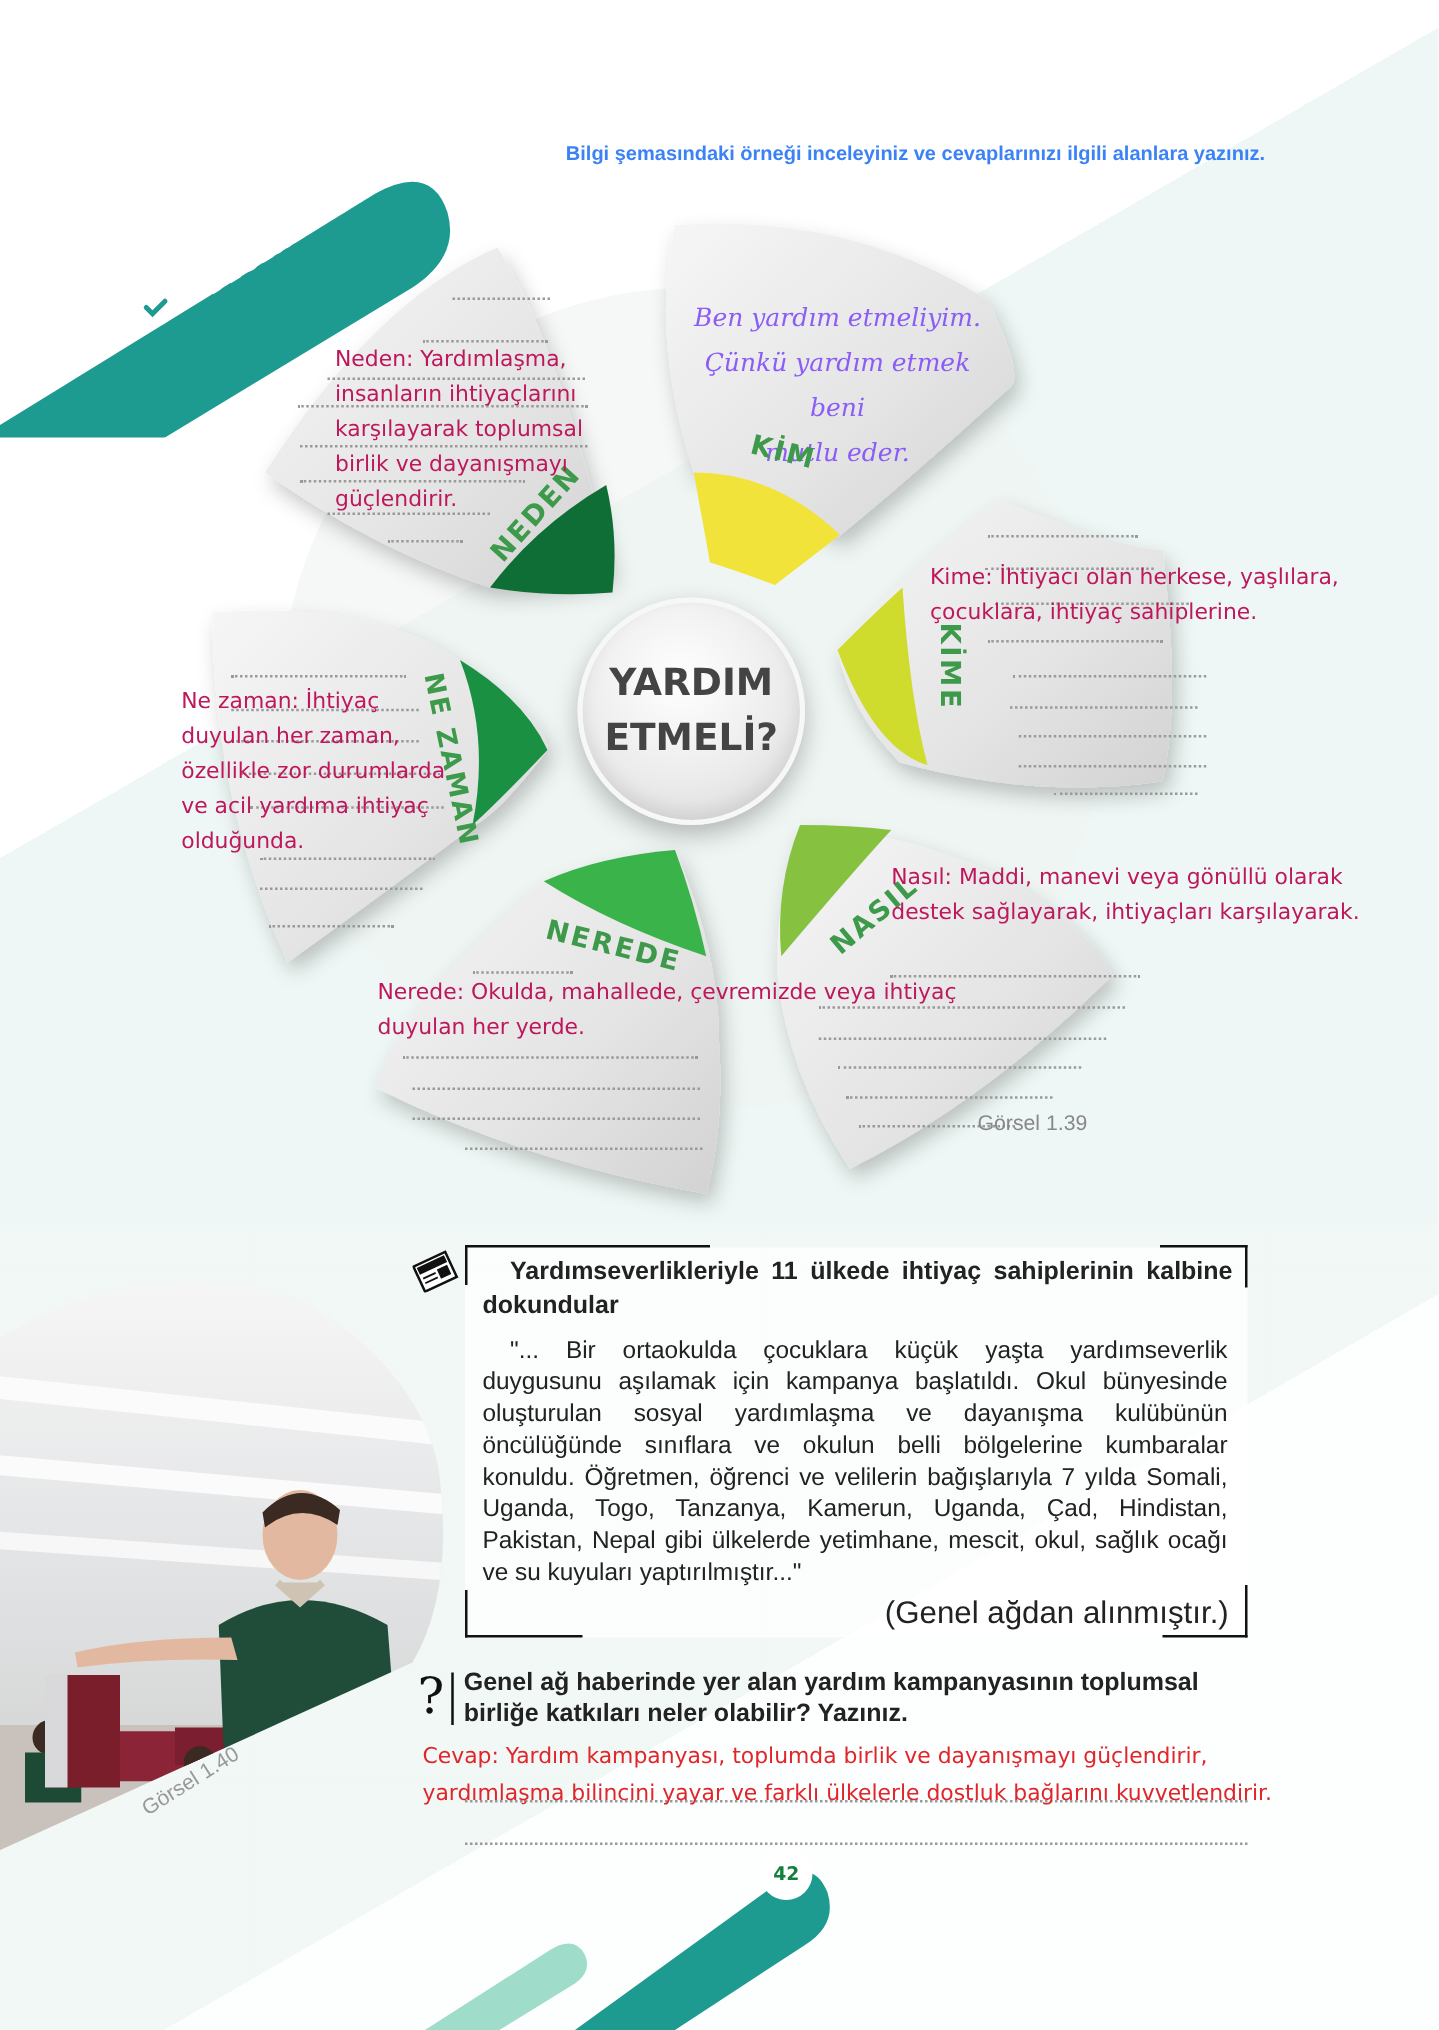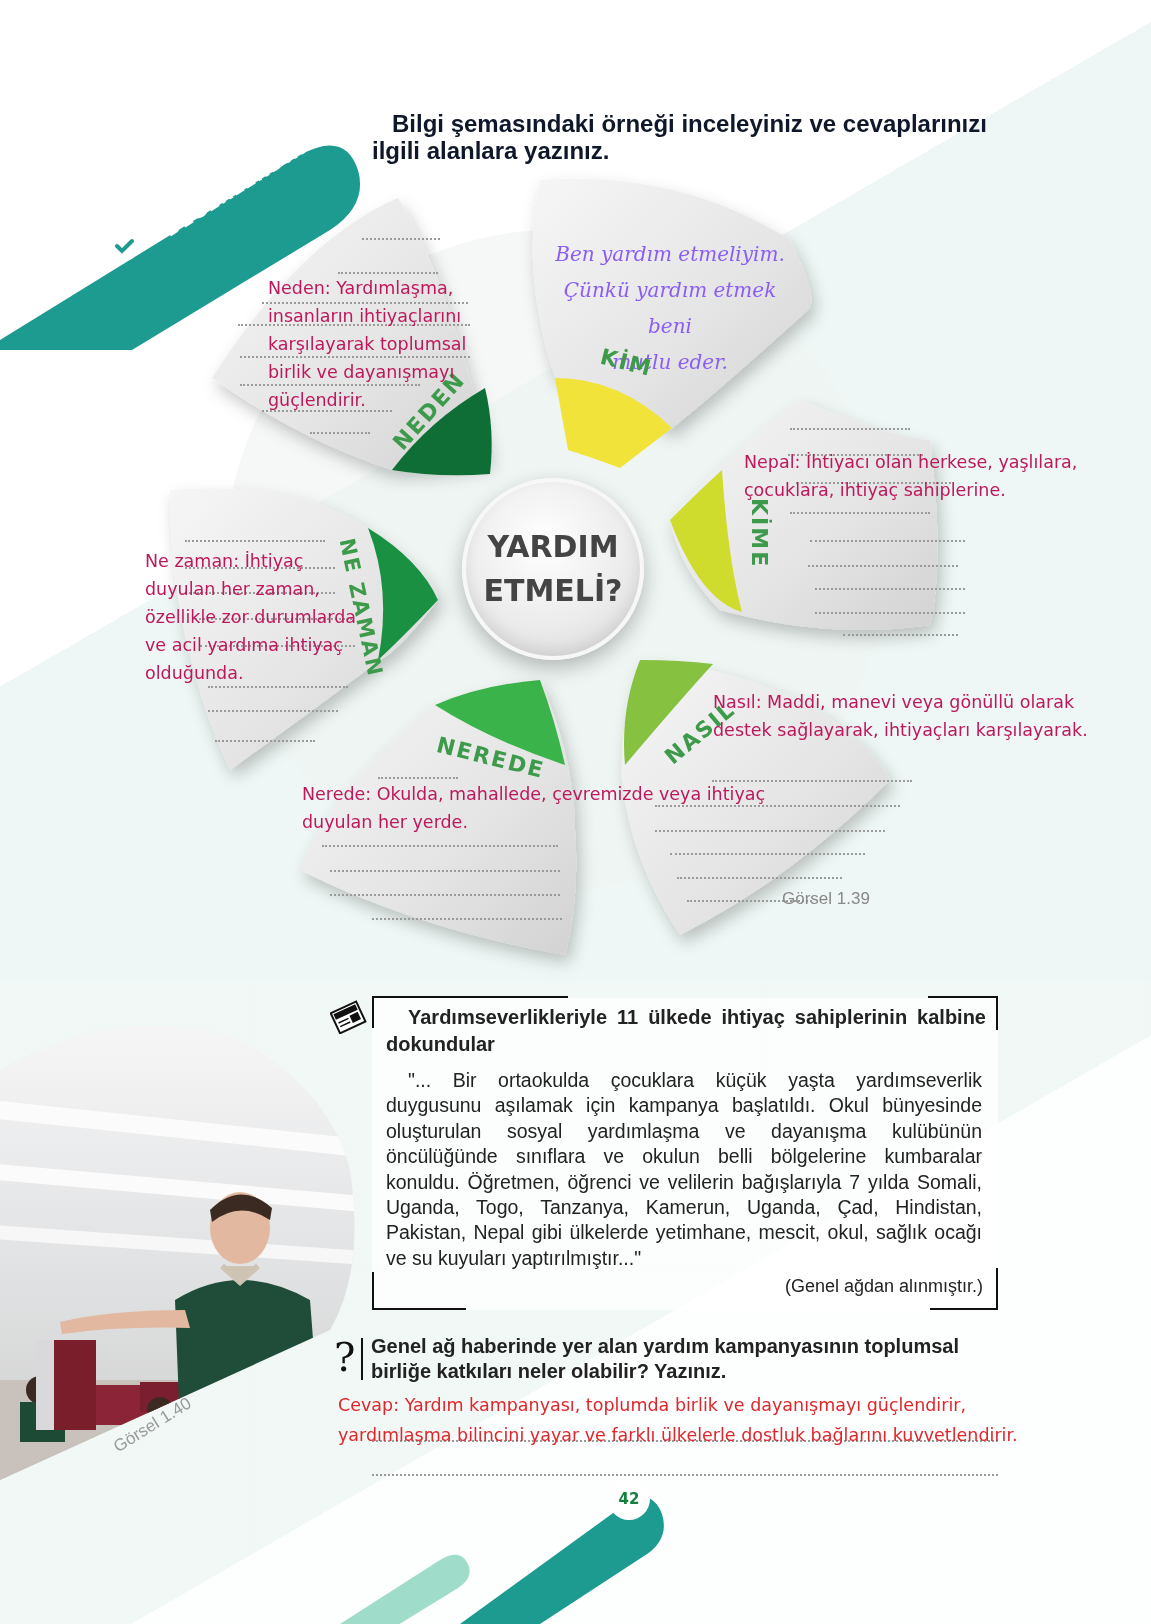--- a/index.html
+++ b/index.html
@@ -24,21 +24,21 @@
     .ribbon-label {
       position: absolute; left: 150px; top: 150px;
       color: #fff; font-family: "DejaVu Sans", sans-serif; font-size: 19px; font-weight: bold;
       letter-spacing: 1px; transform: rotate(-32deg); transform-origin: 0 0;
       left: 160px; top: 222px;
     }
     .ribbon-icon { position: absolute; left: 84px; top: 206px; width: 62px; height: 56px; }
 
     .instruction {
       position: absolute; left: 372px; top: 110px; width: 640px;
-      font-size: 24px; font-weight: bold; line-height: 27px; color: #0f172a;
+      font-size: 16px; font-weight: bold; line-height: 27px; color: #3b82f6; text-align: right;
     }
     .instruction span.indent { display: inline-block; width: 20px; }
     .dotline { position: absolute; height: 0; border-top: 2px dotted #9a9a9a; }
     .petal-label {
       position: absolute; color: #3d9a4a; font-family: "DejaVu Sans", sans-serif;
       font-weight: bold; font-size: 22px; letter-spacing: 2px; white-space: nowrap;
     }
     .answer-red {
       position: absolute; color: #be185d; font-family: "DejaVu Sans", sans-serif;
       font-size: 17.5px; line-height: 28px; white-space: pre-line;
@@ -76,21 +76,21 @@
     .nb-bot-right { position: absolute; left: 930px; top: 1308px; width: 68px; border-top: 2px solid #111; }
 
     .news-title {
       position: absolute; left: 386px; top: 1004px; width: 600px;
       font-size: 20px; font-weight: bold; line-height: 27px; text-align: justify;
     }
     .news-body {
       position: absolute; left: 386px; top: 1068px; width: 596px;
       font-size: 19.5px; line-height: 25.4px; text-align: justify; color: #222;
     }
-    .news-source { position: absolute; right: 168px; top: 1276px; font-size: 18px; color: #222; }
+    .news-source { position: absolute; right: 168px; top: 1276px; font-size: 25px; color: #222; }
     .news-icon { position: absolute; left: 330px; top: 1000px; width: 38px; height: 34px; }
 
     .question-mark {
       position: absolute; left: 334px; top: 1334px; font-family: "DejaVu Serif", serif;
       font-size: 40px; color: #111;
     }
     .question-bar { position: absolute; left: 361px; top: 1338px; height: 42px; border-left: 2px solid #111; }
     .question-text {
       position: absolute; left: 371px; top: 1334px; width: 640px;
       font-size: 20px; font-weight: bold; line-height: 25px;
@@ -225,21 +225,21 @@
 <div class="petal-label" style="left:600px;top:350px;transform:rotate(14deg)">KİM</div>
 
 <div class="petal-label" style="left:388px;top:438px;transform:rotate(-48deg);transform-origin:0 0">NEDEN</div>
 <div class="answer-red" style="left:268px;top:274px">Neden: Yardımlaşma,
 insanların ihtiyaçlarını
 karşılayarak toplumsal
 birlik ve dayanışmayı
 güçlendirir.</div>
 
 <div class="petal-label" style="left:772px;top:498px;transform:rotate(90deg);transform-origin:0 0">KİME</div>
-<div class="answer-red" style="left:744px;top:448px">Nepal: İhtiyacı olan herkese, yaşlılara,
+<div class="answer-red" style="left:744px;top:448px">Kime: İhtiyacı olan herkese, yaşlılara,
 çocuklara, ihtiyaç sahiplerine.</div>
 
 <div class="petal-label" style="left:358px;top:536px;transform:rotate(78deg);transform-origin:0 0;font-size:21px">NE ZAMAN</div>
 <div class="answer-red" style="left:145px;top:547px">Ne zaman: İhtiyaç
 duyulan her zaman,
 özellikle zor durumlarda
 ve acil yardıma ihtiyaç
 olduğunda.</div>
 
 <div class="petal-label" style="left:440px;top:732px;transform:rotate(14deg);transform-origin:0 0">NEREDE</div>

